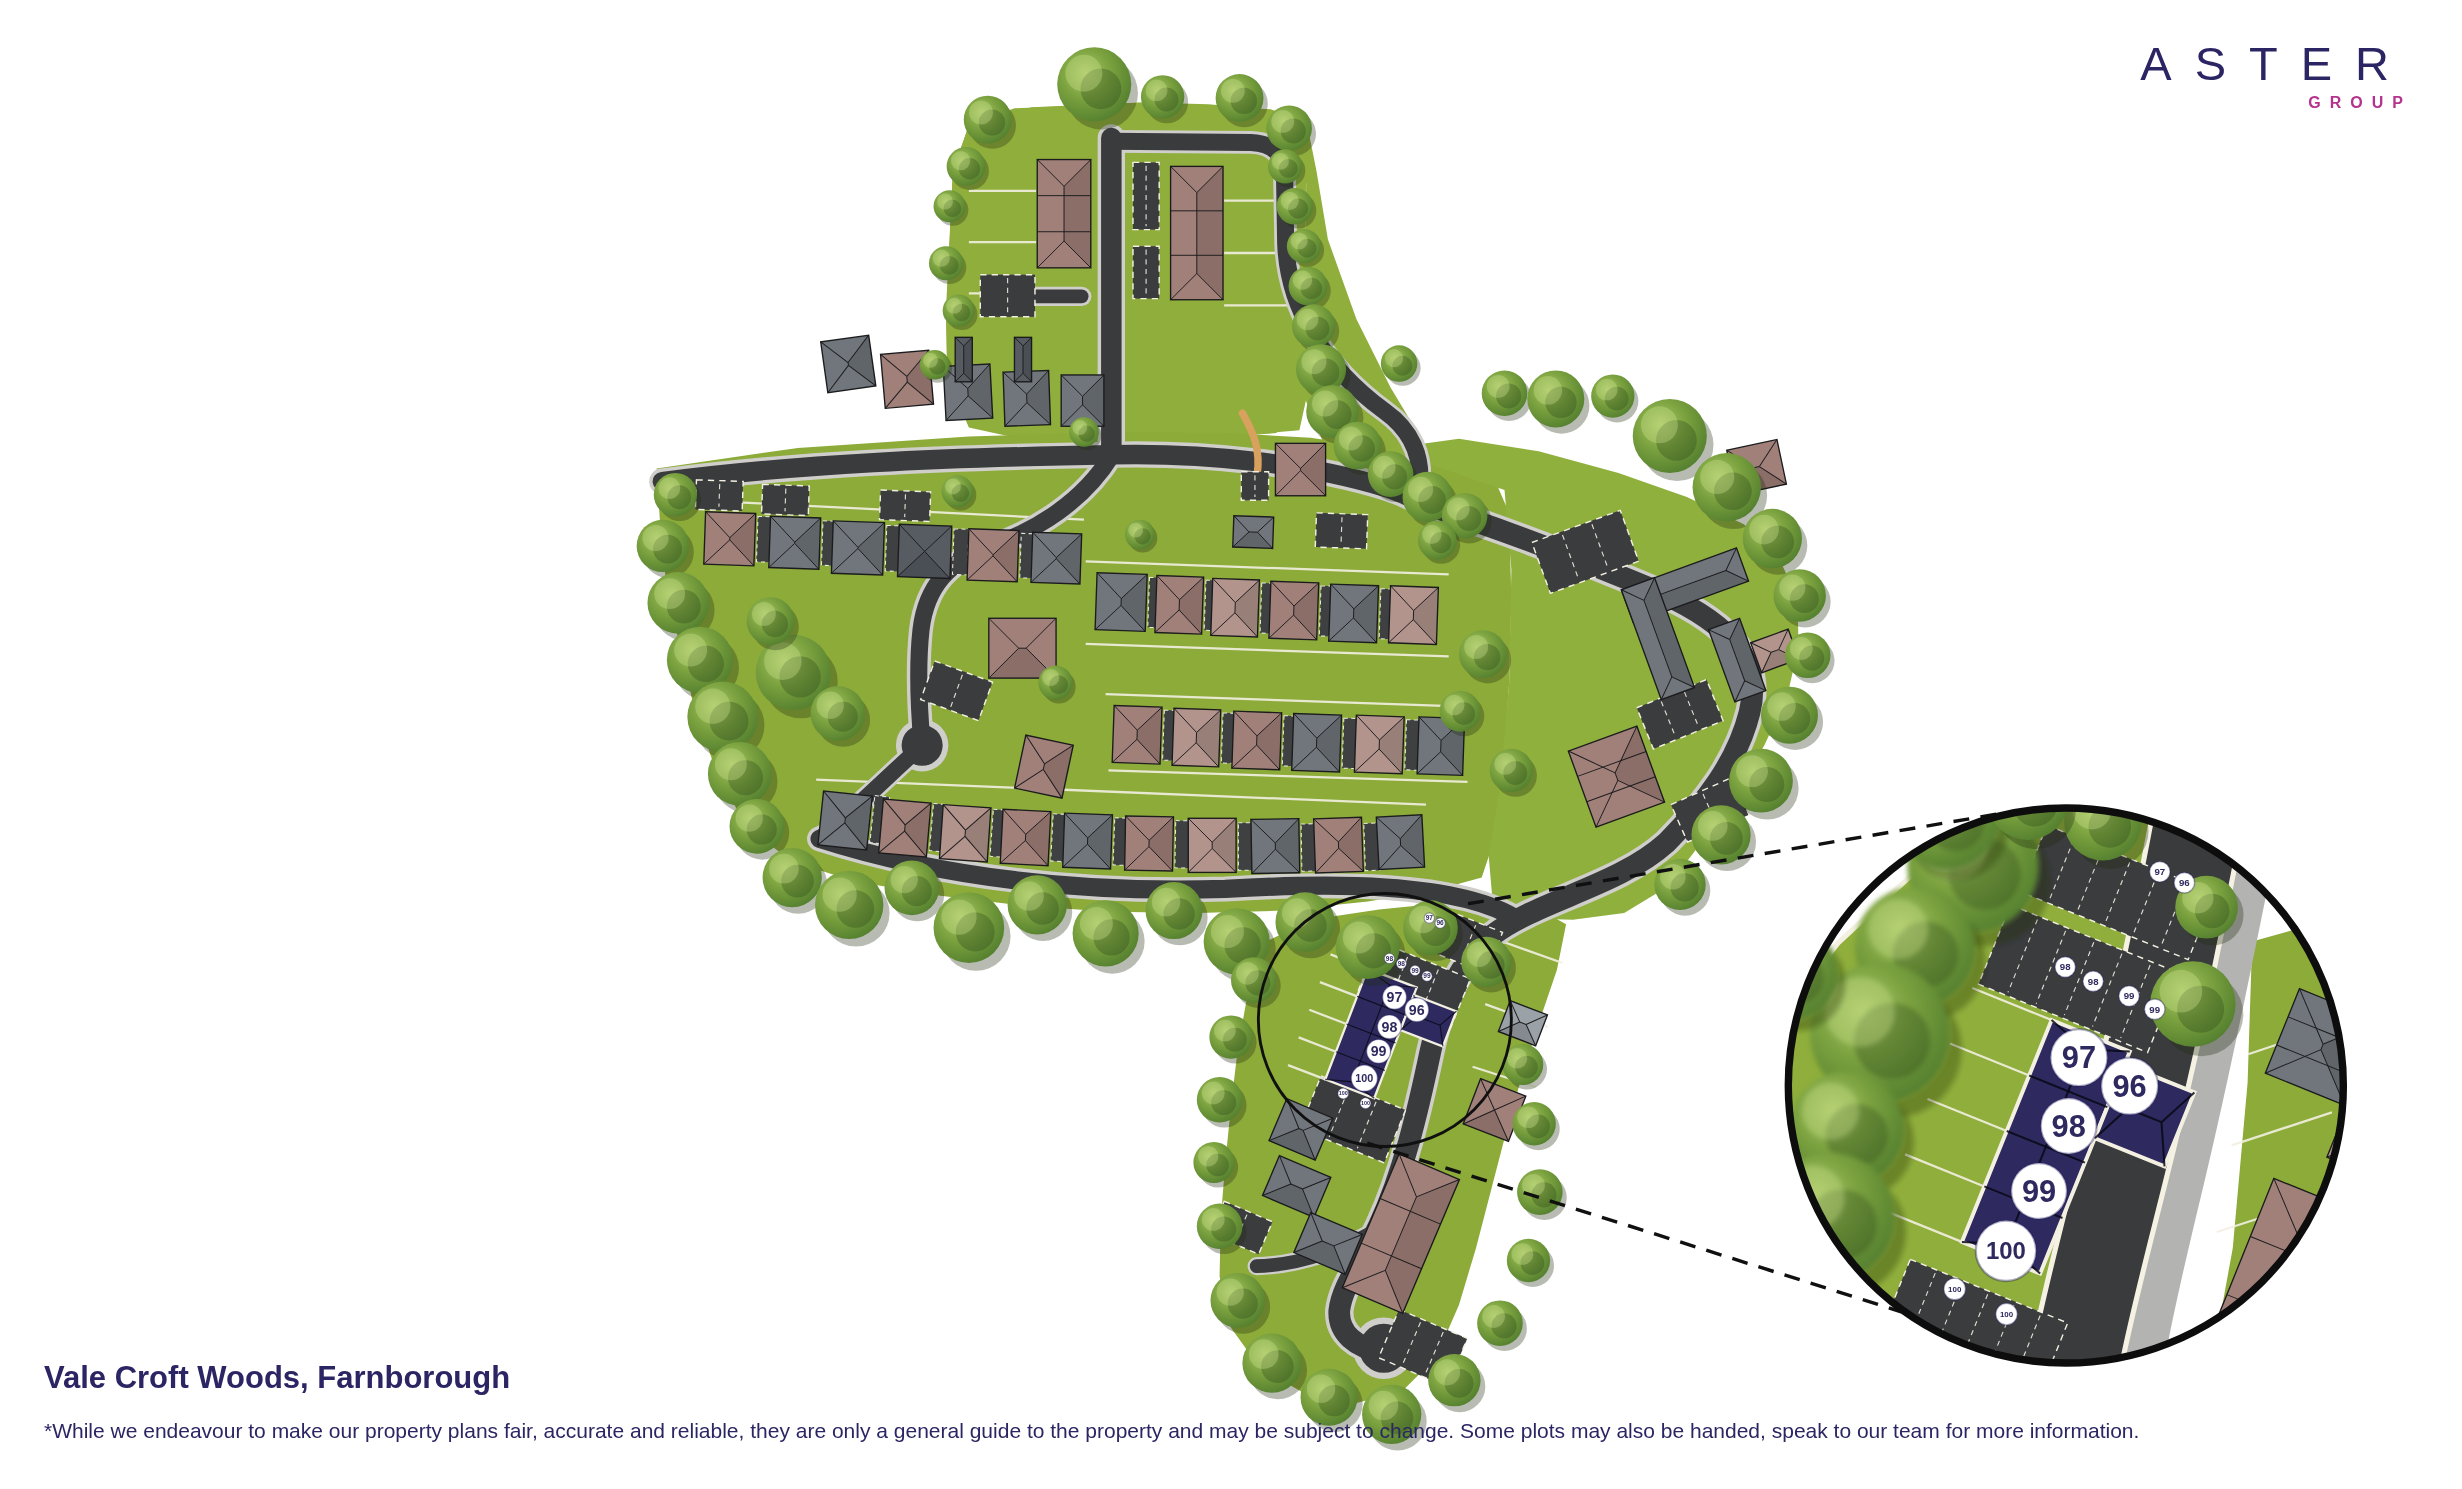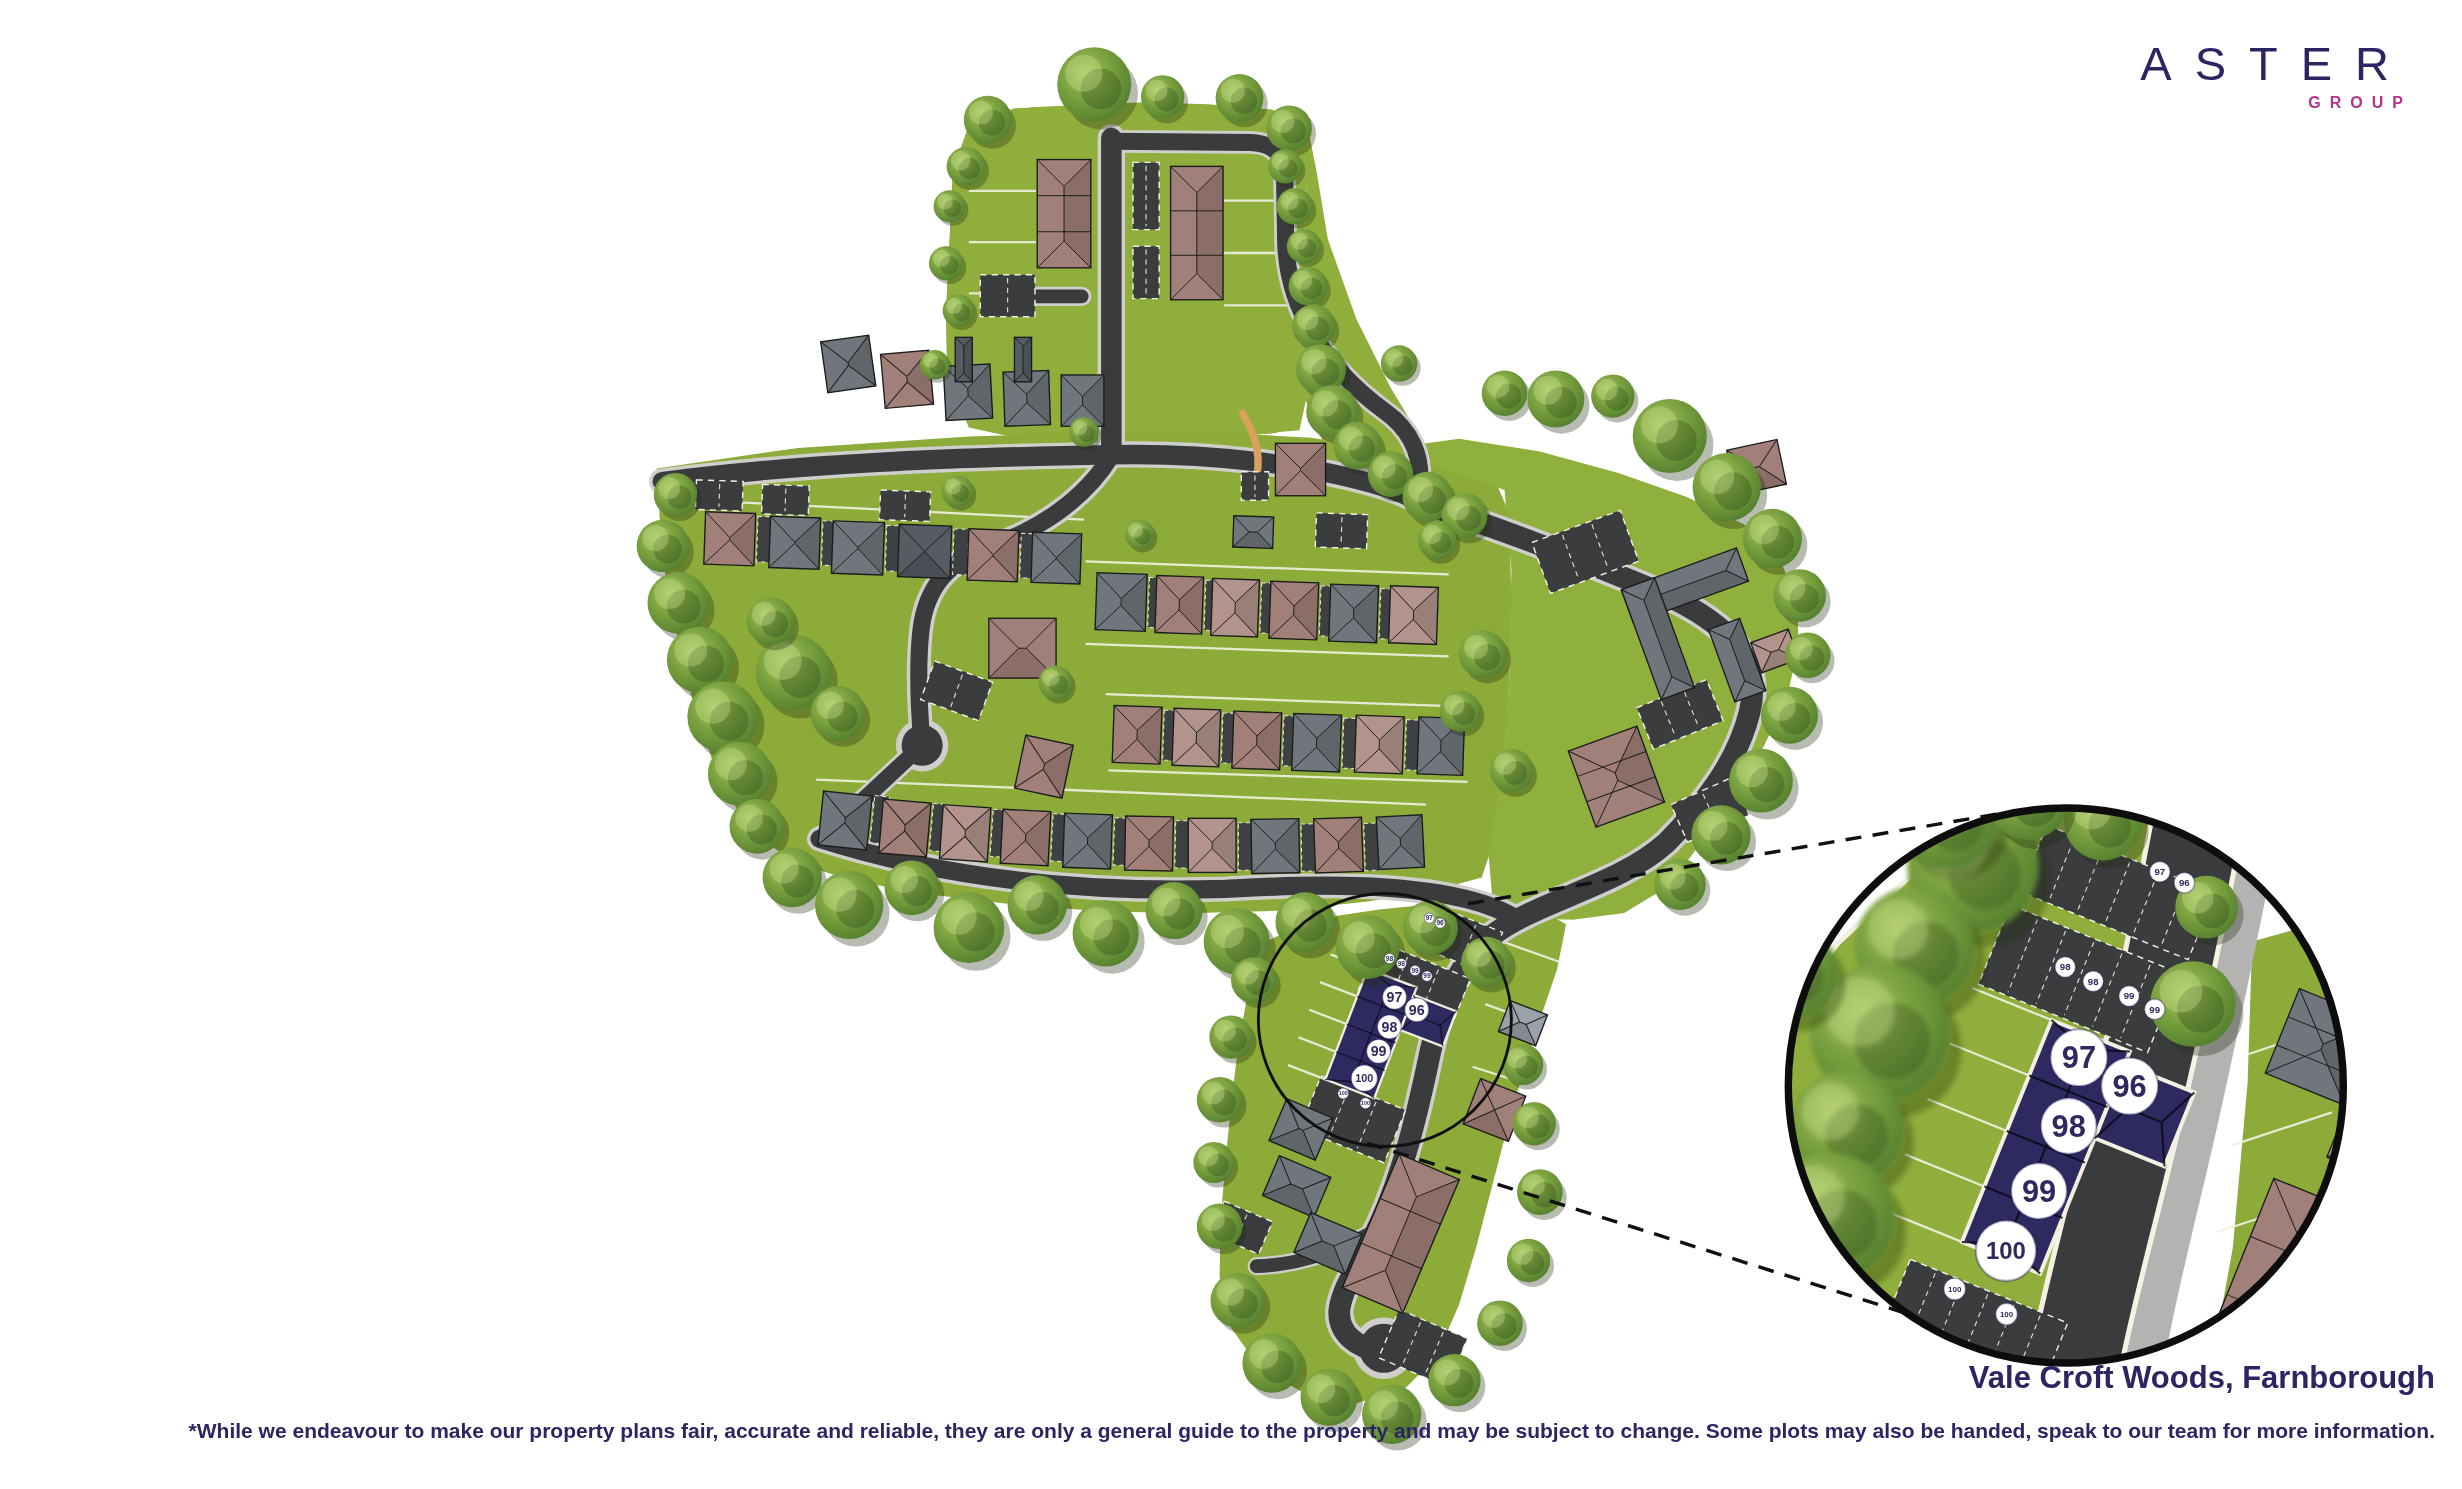--- a/index.html
+++ b/index.html
@@ -8,25 +8,25 @@
   }
   html,body{margin:0;padding:0;background:#ffffff;}
   body{width:2462px;height:1489px;position:relative;overflow:hidden;
        font-family:"Liberation Sans",sans-serif;}
   #plan{position:absolute;left:0;top:0;}
   .logo{position:absolute;top:40px;right:50px;text-align:right;}
   .logo .brand{font-size:47px;font-weight:400;letter-spacing:23px;color:var(--navy);
                padding-left:11.4px;line-height:1;}
   .logo .division{font-size:16px;font-weight:700;letter-spacing:9px;color:var(--magenta);
                padding-left:4.6px;margin-top:8px;line-height:1;}
-  .footer{position:absolute;left:52px;top:1361px;width:2383px;text-align:right;}
+  .footer{position:absolute;left:44px;top:1361px;width:2383px;}
   .footer .title{font-size:31px;font-weight:700;color:var(--navy);line-height:1.1;}
   .footer .small{font-size:21px;font-weight:400;color:var(--navy);line-height:1.2;
                  margin-top:23px;}
-  .footer .small p{margin:0 0 3.4px 0;font-weight:bold;}
+  .footer .small p{margin:0 0 3.4px 0;}
   
   text{font-family:"Liberation Sans",sans-serif;text-anchor:middle;fill:var(--plot-navy);font-weight:700;}
   .plotc{fill:#ffffff;stroke:rgba(35,30,95,0.38);}
   .gardens line, .igardens line{stroke:var(--cream);stroke-width:4;opacity:.9;}
 </style>
 </head>
 <body>
 
 <svg id="plan" width="2462" height="1489" viewBox="0 0 4320 2613">
   <defs>

